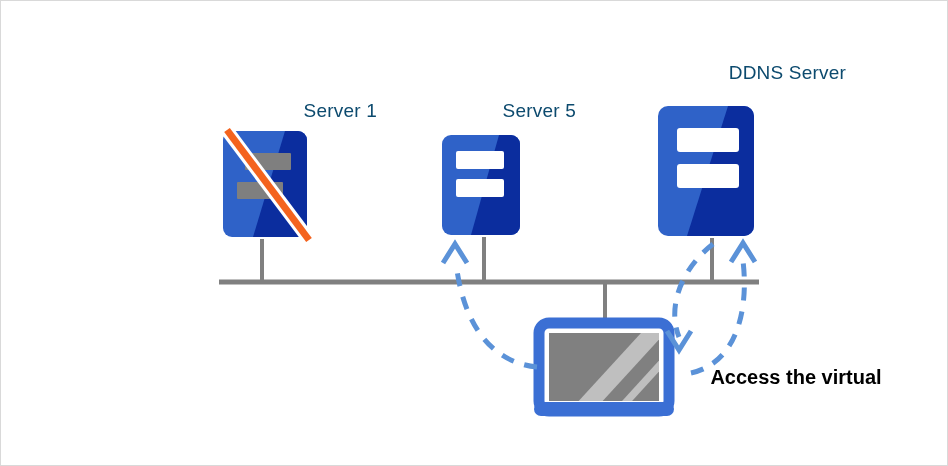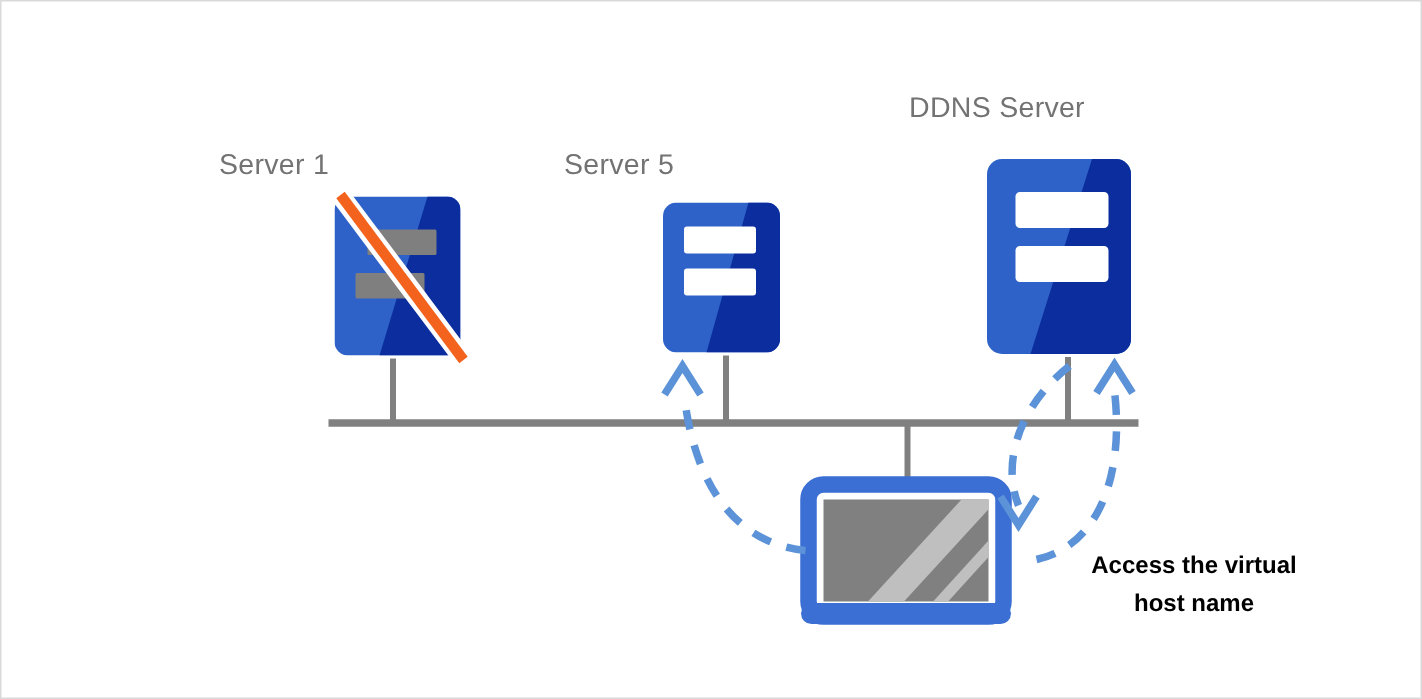--- a/index.html
+++ b/index.html
@@ -8,36 +8,36 @@
     position:relative;
     width:948px;height:466px;
     background:#ffffff;
     border:1px solid #d9d9d9;
     box-sizing:border-box;
     overflow:hidden;
   }
   #diagram-svg{position:absolute;left:0;top:0;width:948px;height:466px;}
   .node-label{
     position:absolute;
-    color:#737373;
+    color:#0c4a6e;
     font-size:19px;
     line-height:23px;
     white-space:nowrap;
-    text-align:left;
+    text-align:right;
     letter-spacing:0.2px;
   }
-  #label-server1{left:145px;top:98px;width:200px;}
+  #label-server1{left:176px;top:98px;width:200px;}
   #label-server2{left:375px;top:98px;width:200px;}
   #label-ddns{left:605px;top:60px;width:240px;}
   #label-client{left:505px;top:421px;width:200px;}
   #annotation-access{
     position:absolute;
     left:690px;top:364px;width:210px;
     color:#000000;
-    font-size:16px;
+    font-size:20px;
     line-height:25px;
     text-align:center;
     font-weight:600;
   }
   #annotation-access span{display:block;}
 </style>
 </head>
 <body>
 
 <div id="canvas">
@@ -124,16 +124,15 @@
 
   <div class="node-label" id="label-server1">Server 1</div>
 
   <div class="node-label" id="label-server2">Server 5</div>
 
   <div class="node-label" id="label-ddns">DDNS Server</div>
 
 
   <div id="annotation-access">
     <span>Access the virtual</span>
-    <span>host name</span>
   </div>
 
 </div>
 
 </body></html>

